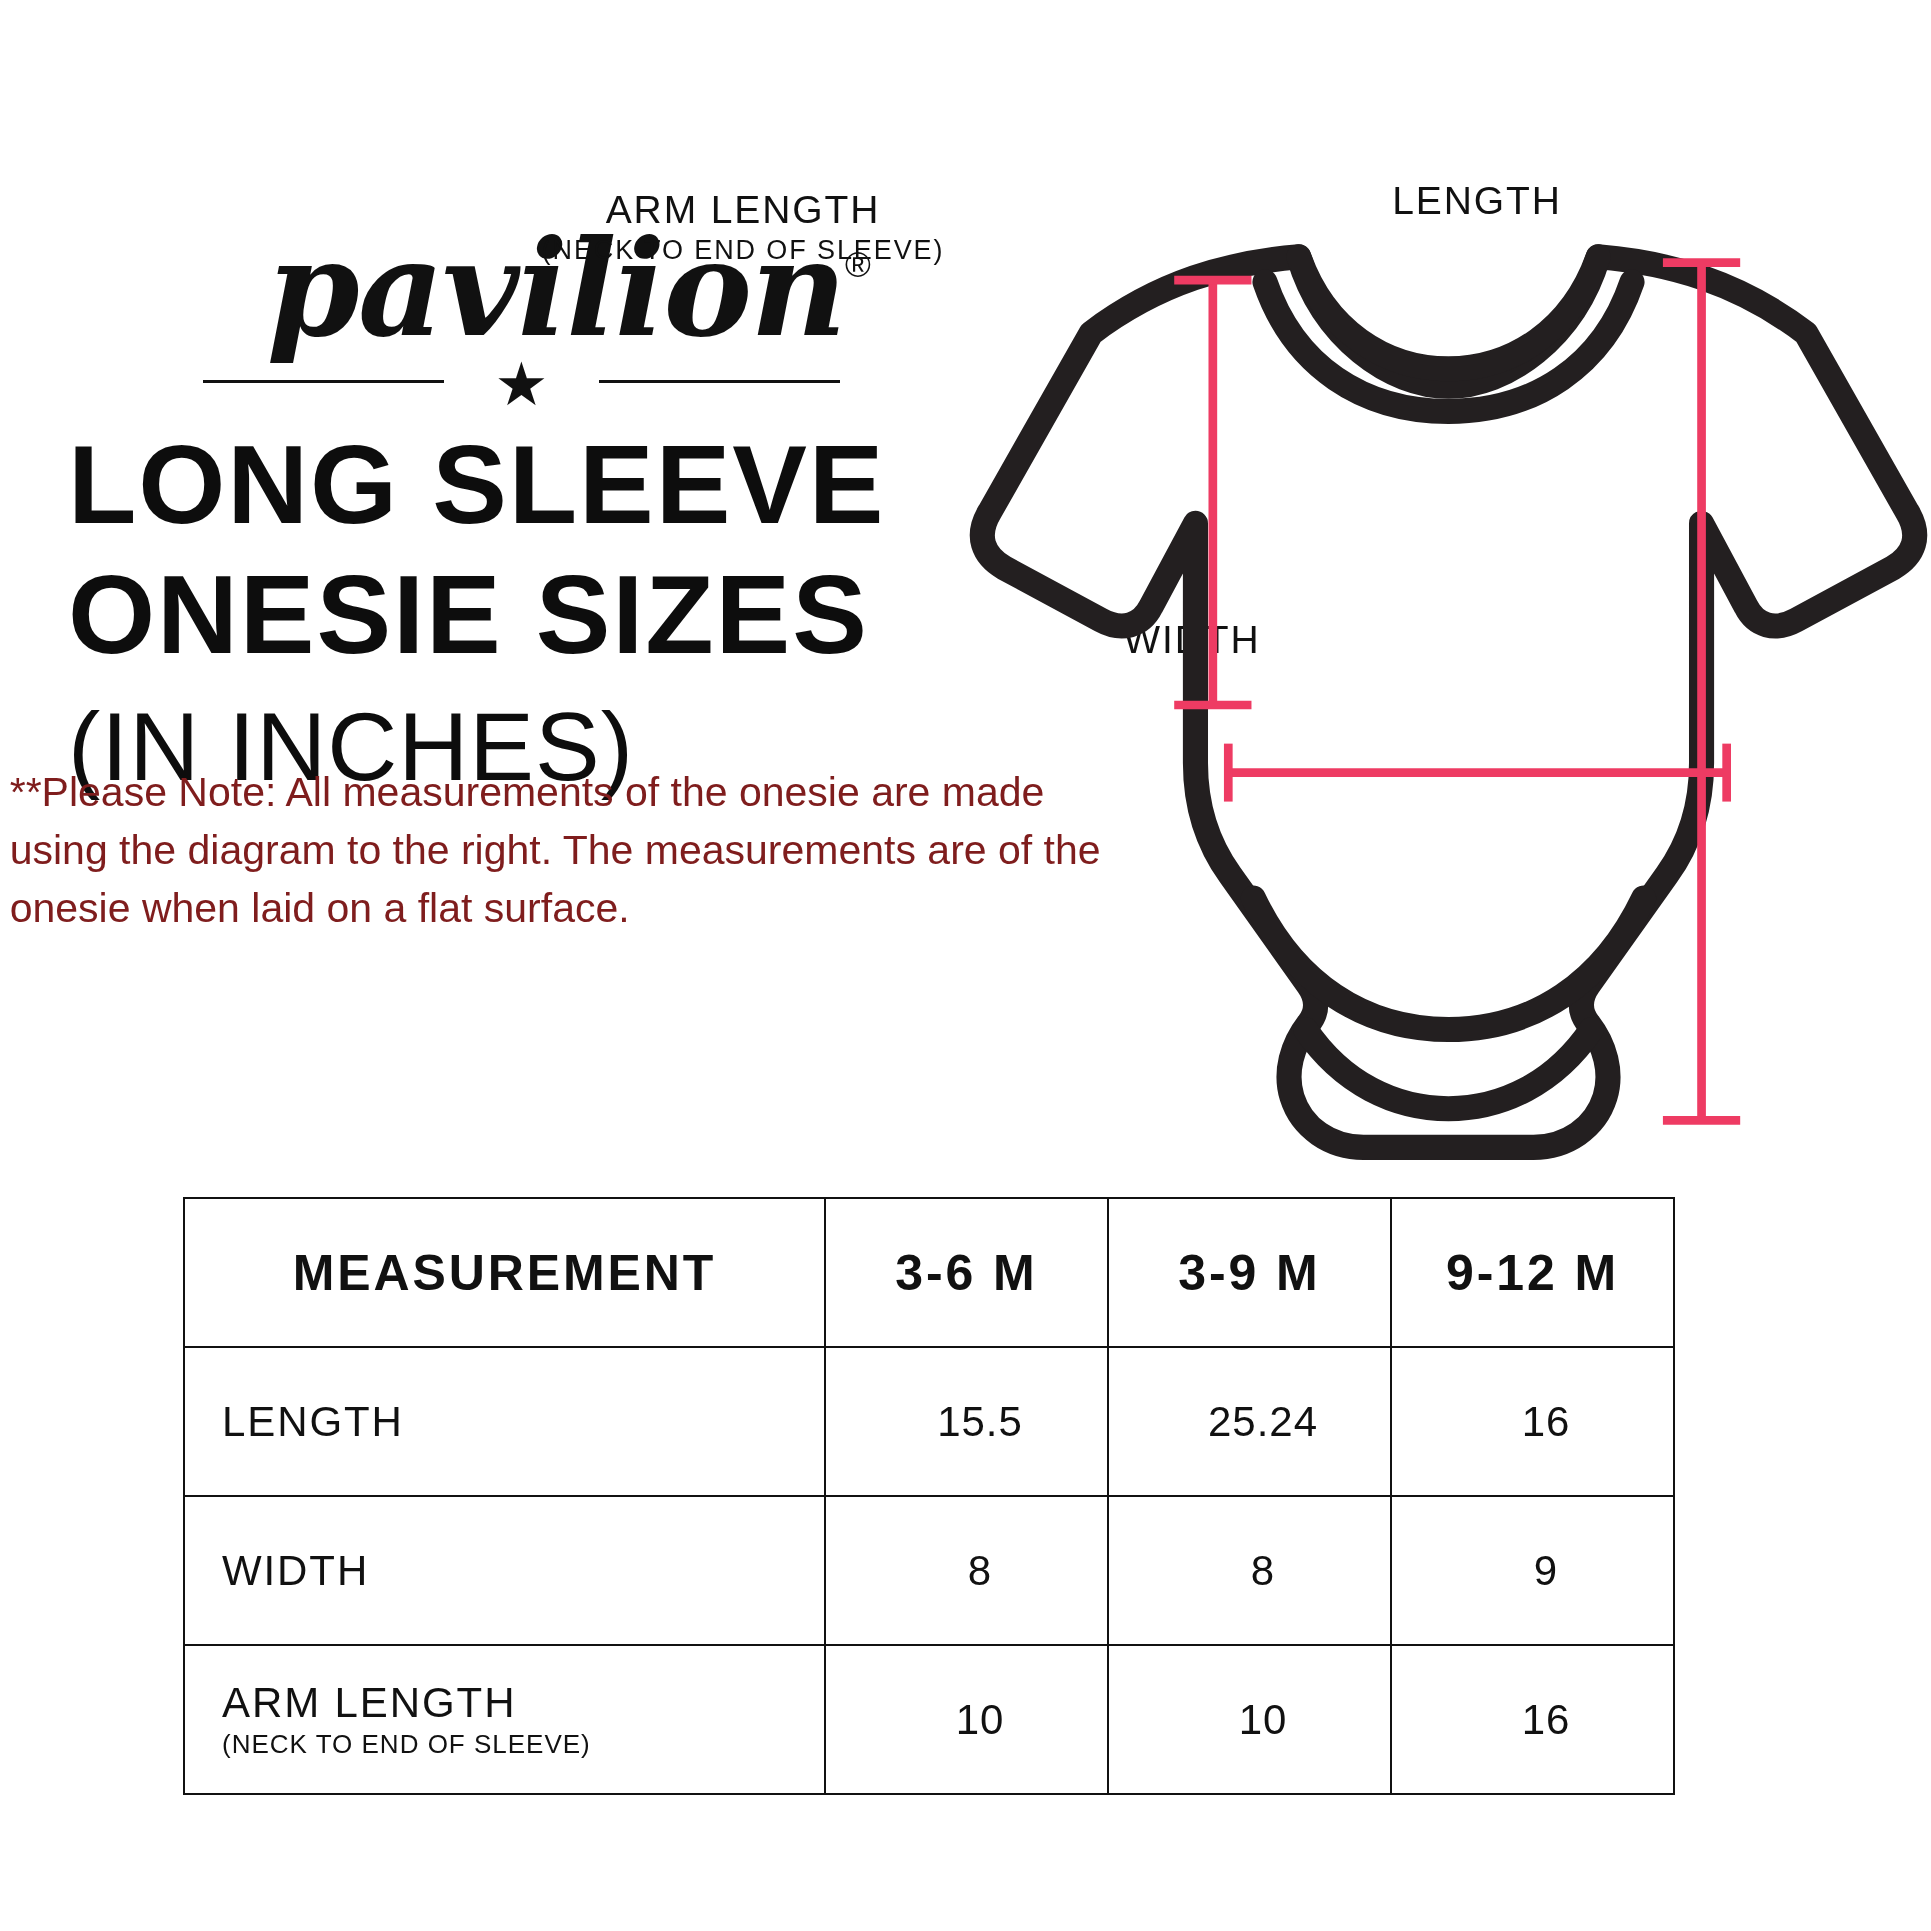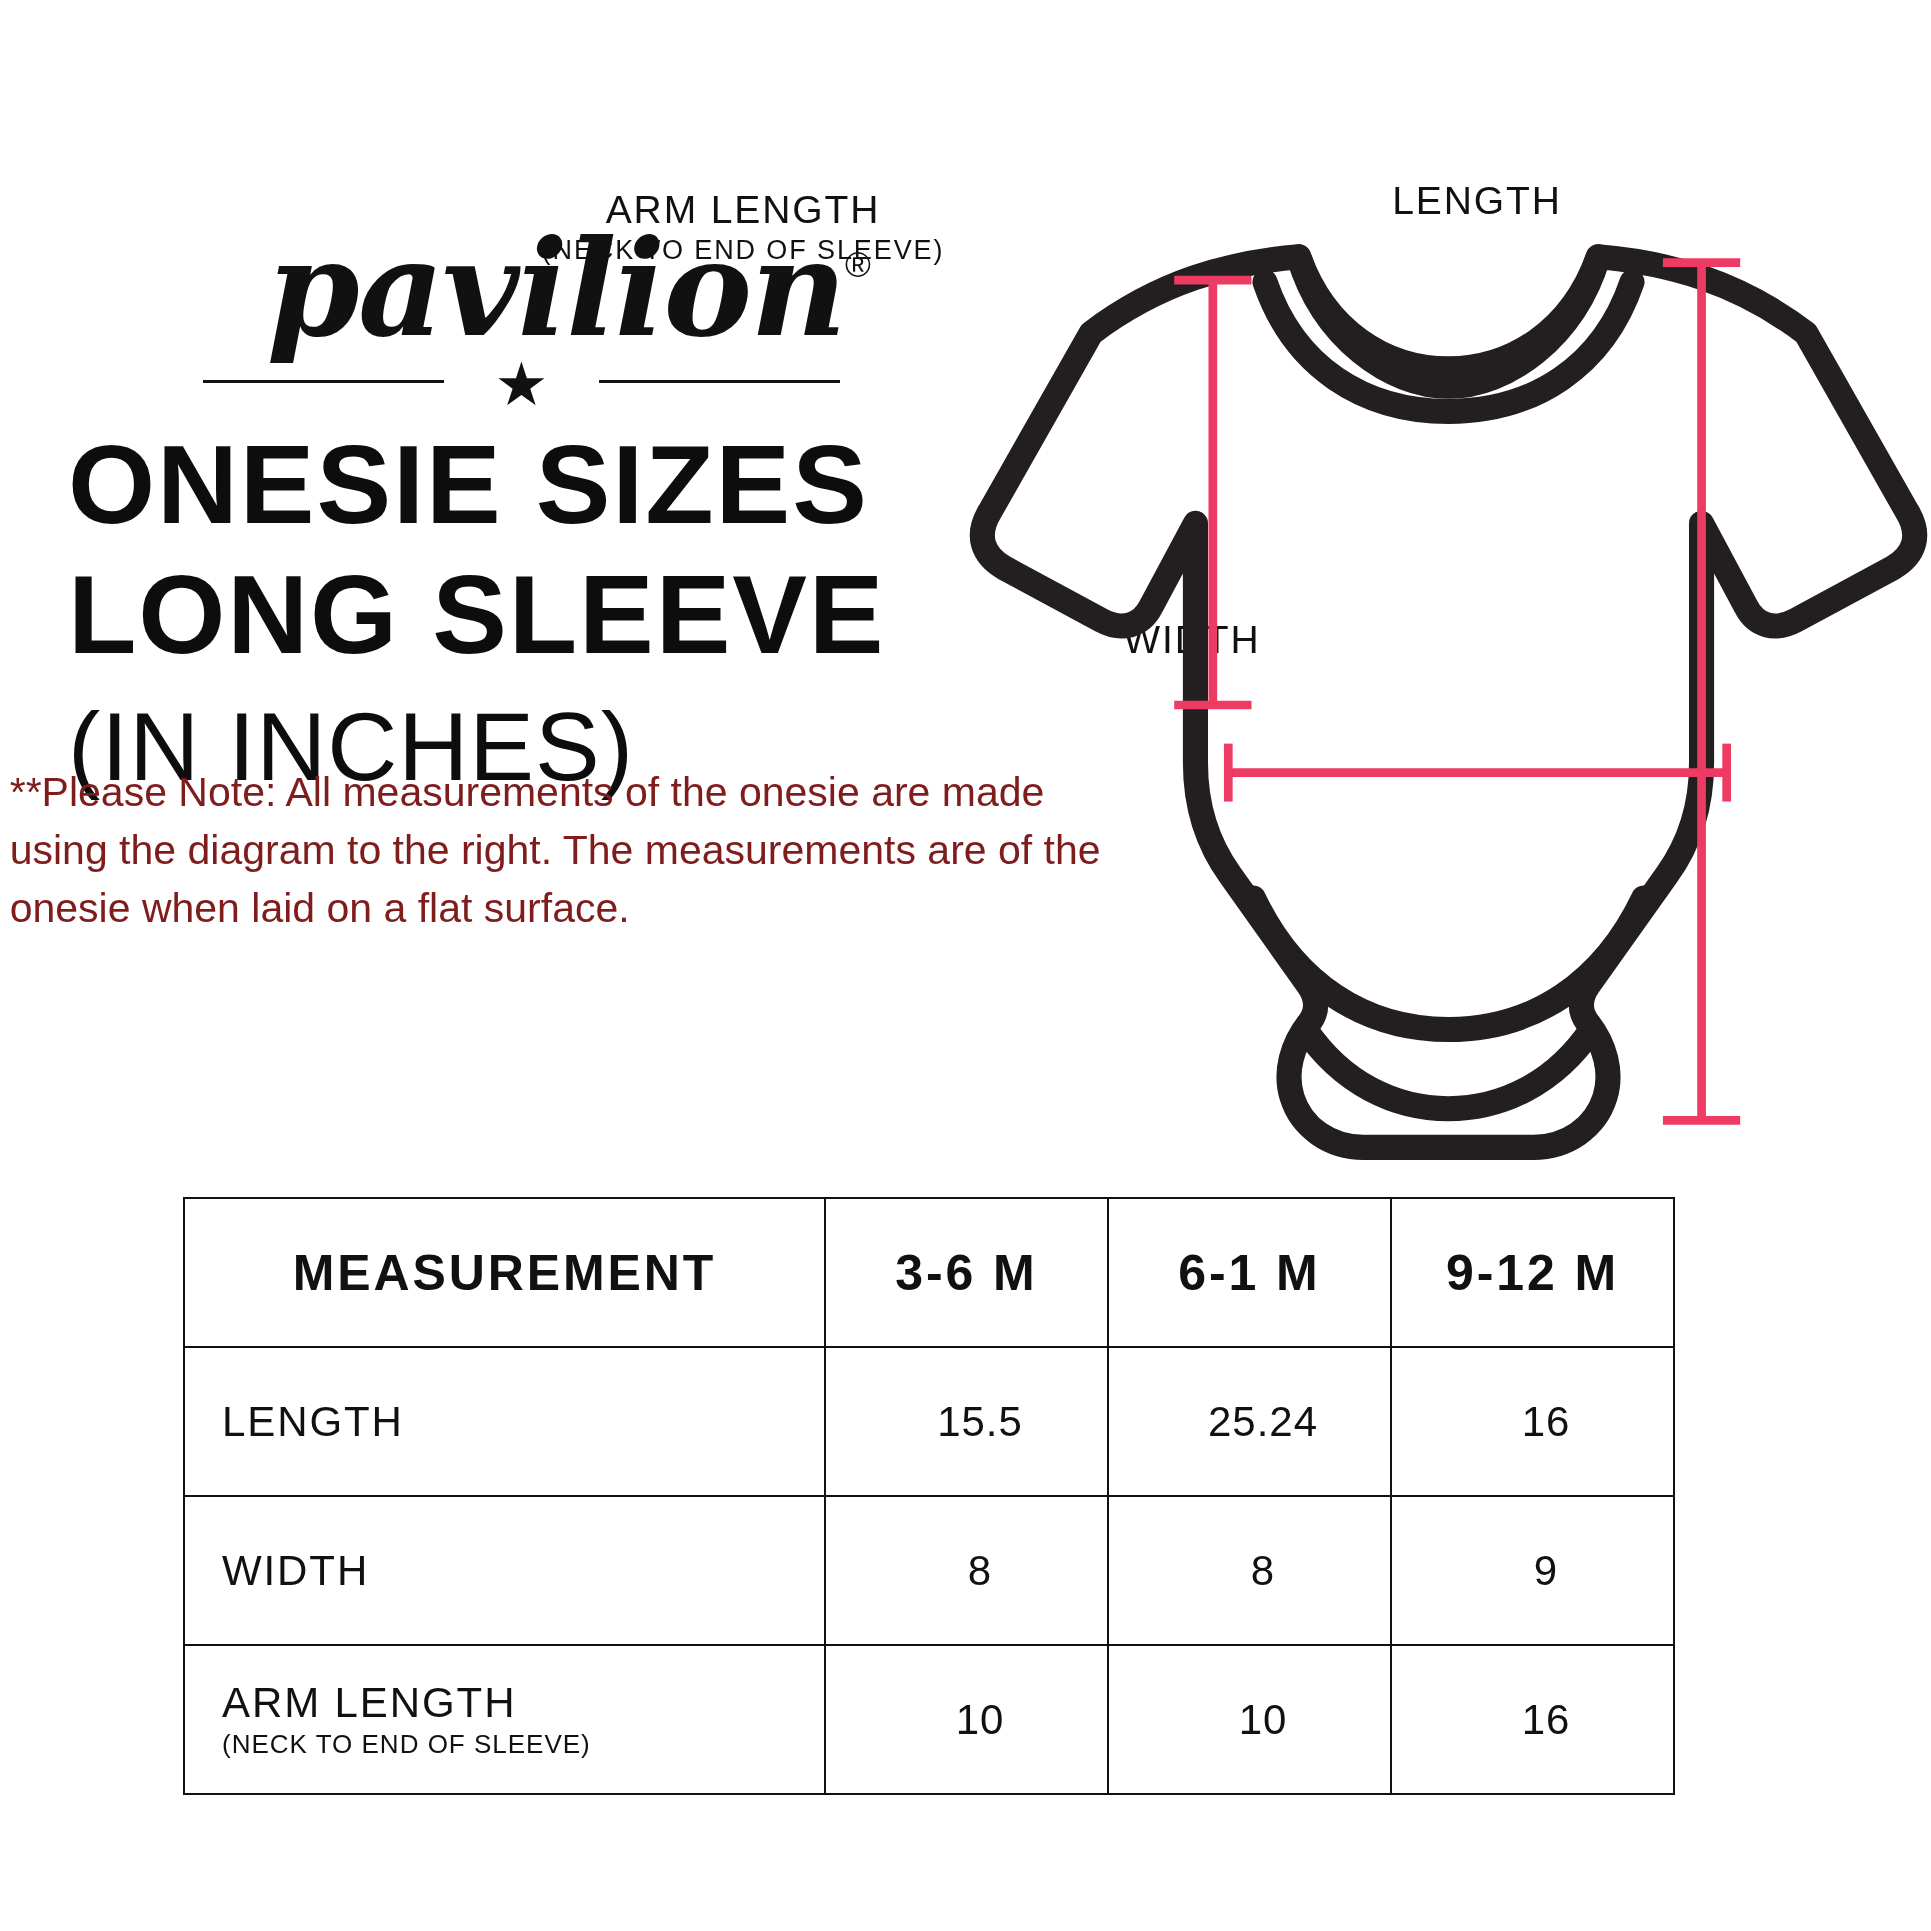--- a/index.html
+++ b/index.html
@@ -186,22 +186,22 @@
   <div id="brand-logo">
     <div id="brand-wordmark"><span>pavilion</span><span id="brand-reg">®</span></div>
     <div id="brand-rule">
       <span class="bar-l"></span>
       <span class="bar-r"></span>
       <span id="brand-star">★</span>
     </div>
   </div>
 
   <div id="title-block">
+    <div class="title-line">LONG SLEEVE</div>
     <div class="title-line">ONESIE SIZES</div>
-    <div class="title-line">LONG SLEEVE</div>
     <div id="title-sub">(IN INCHES)</div>
   </div>
 
 </div>
 
 <div id="note-block">**Please Note:  All measurements of the onesie are made using the diagram to the right.  The measurements are of the onesie when laid on a flat surface.</div>
 
 <div id="diagram-wrap">
 
   <div class="lbl" id="lbl-arm-main">ARM LENGTH</div>
@@ -271,21 +271,21 @@
       <line x1="888" y1="540" x2="888" y2="600"></line>
     </g>
   </svg>
 </div>
 
 <table id="size-table">
   <thead>
     <tr>
       <th class="col-measurement">MEASUREMENT</th>
       <th>3-6 M</th>
-      <th>6-1 M</th>
+      <th>3-9 M</th>
       <th>9-12 M</th>
     </tr>
   </thead>
   <tbody>
     <tr>
       <td class="rowlabel">LENGTH</td>
       <td>15.5</td>
       <td>25.24</td>
       <td>16</td>
     </tr>

